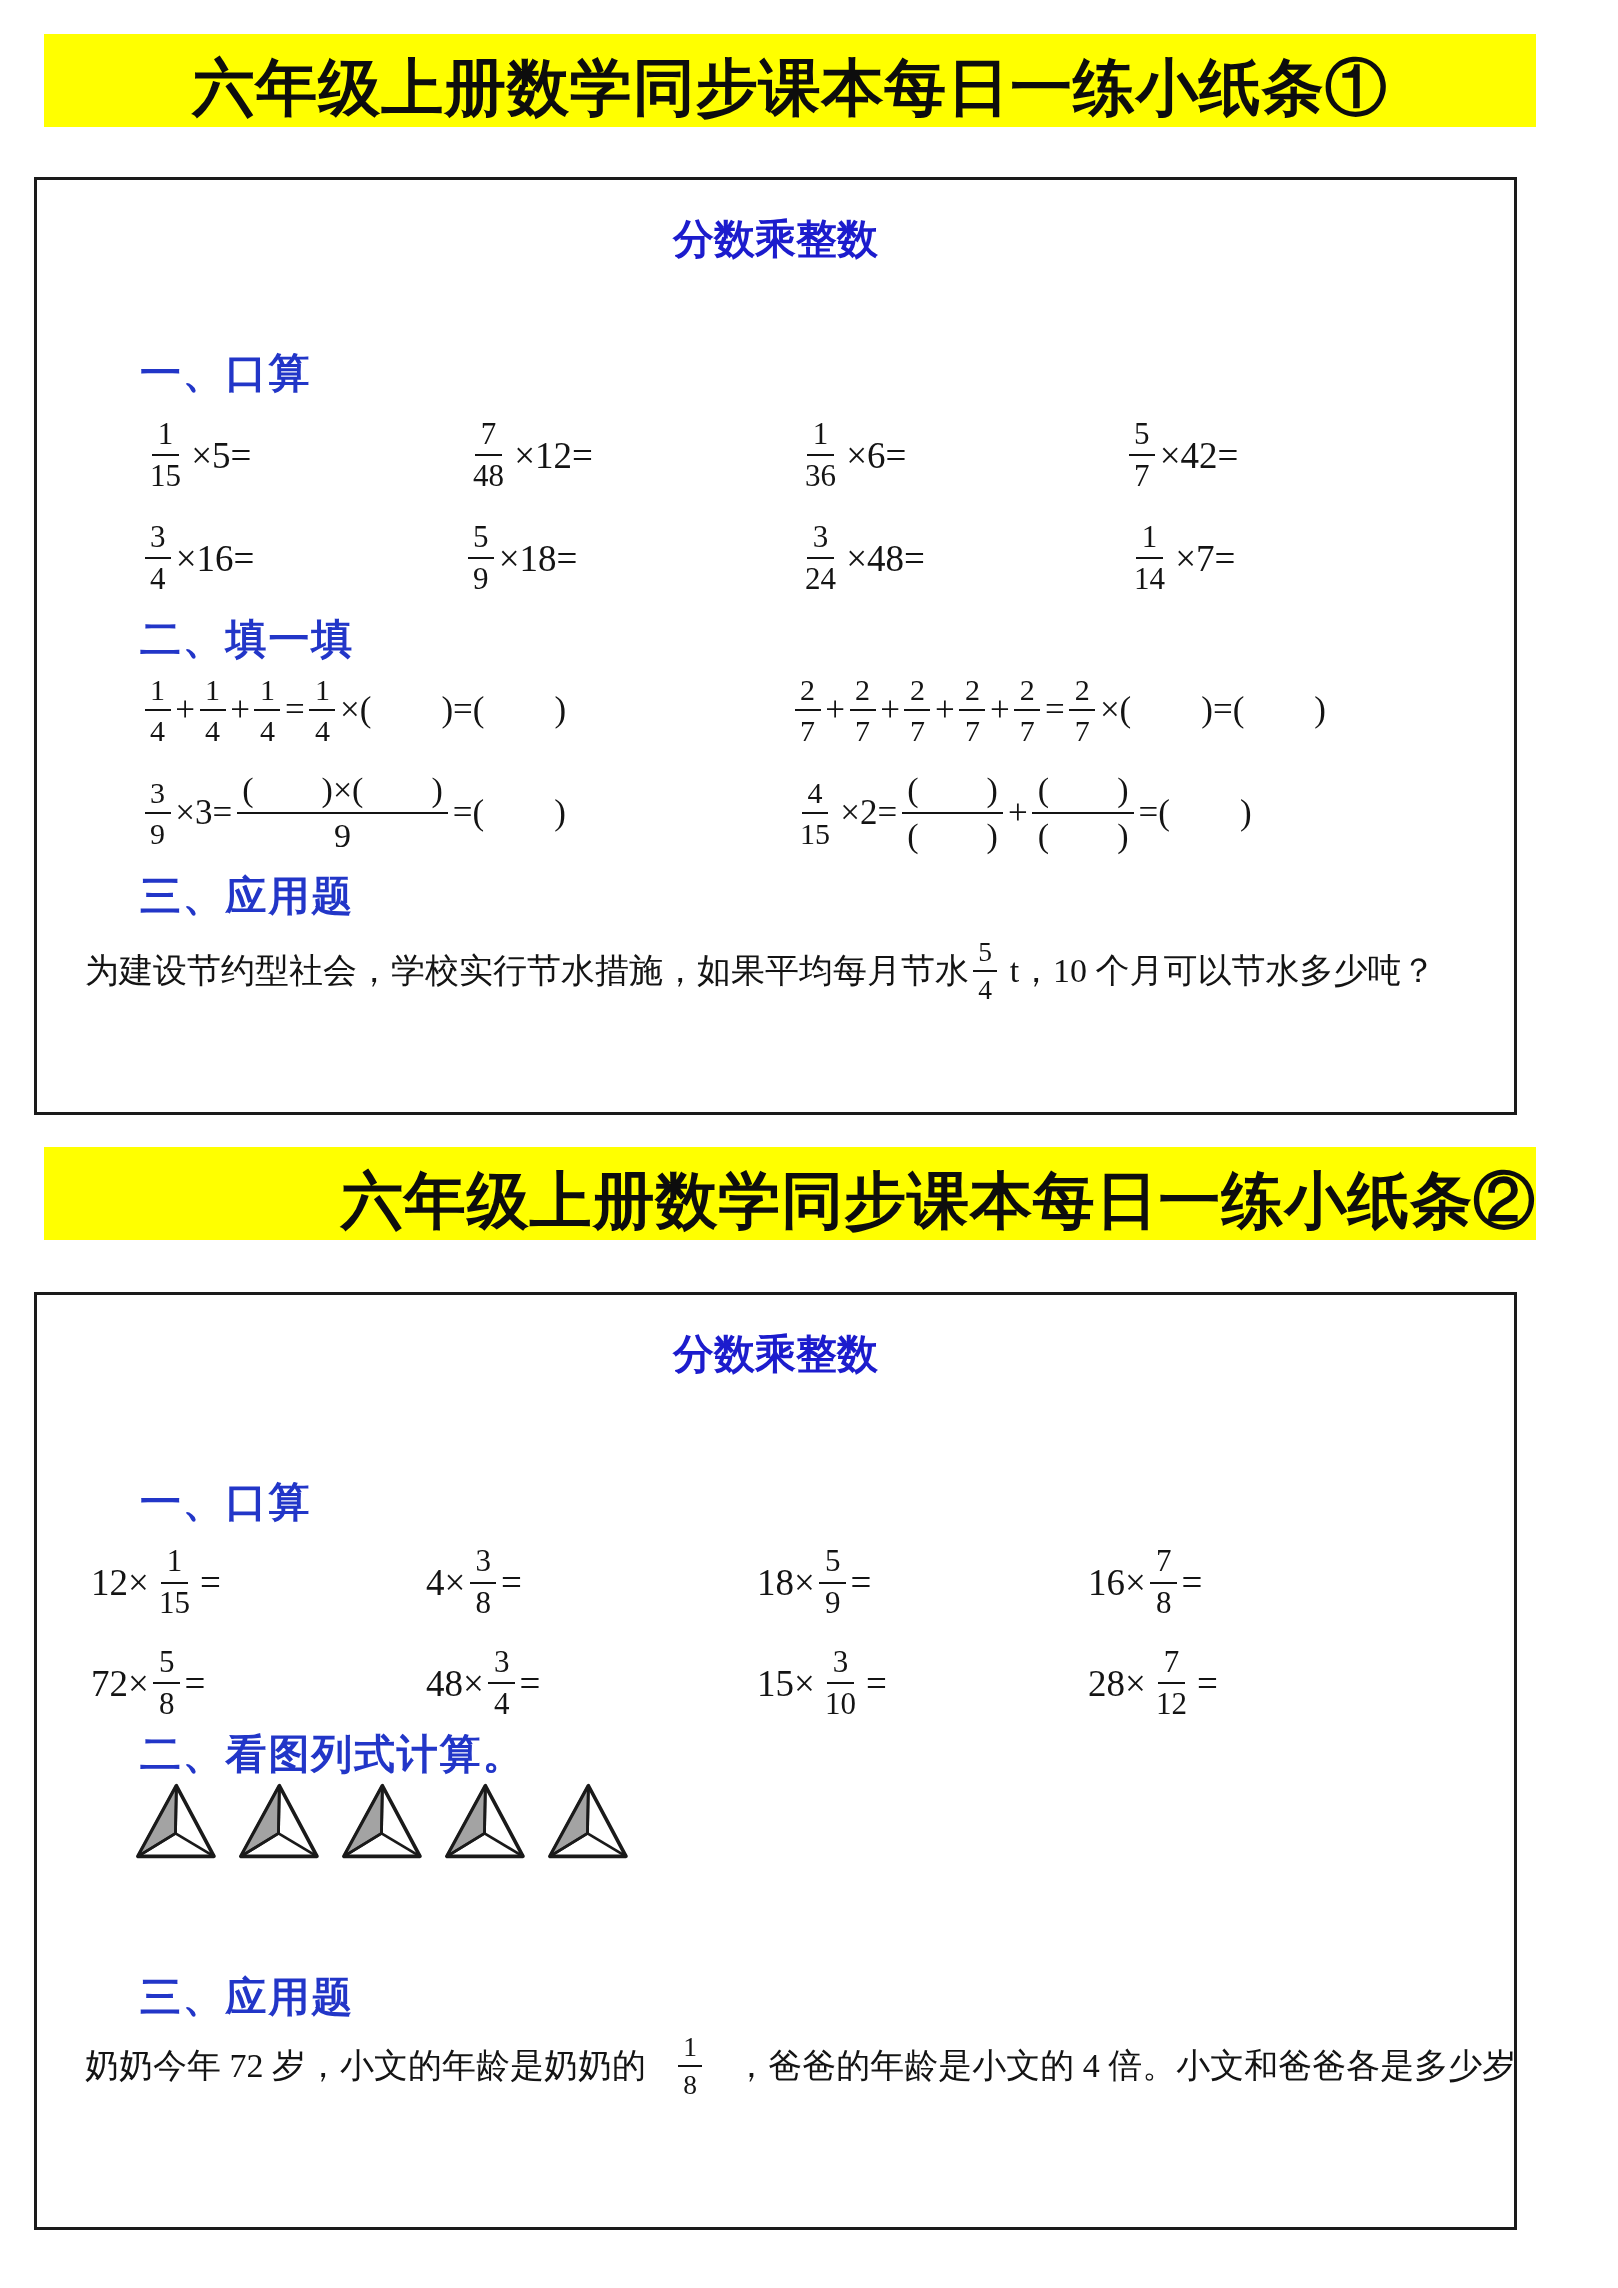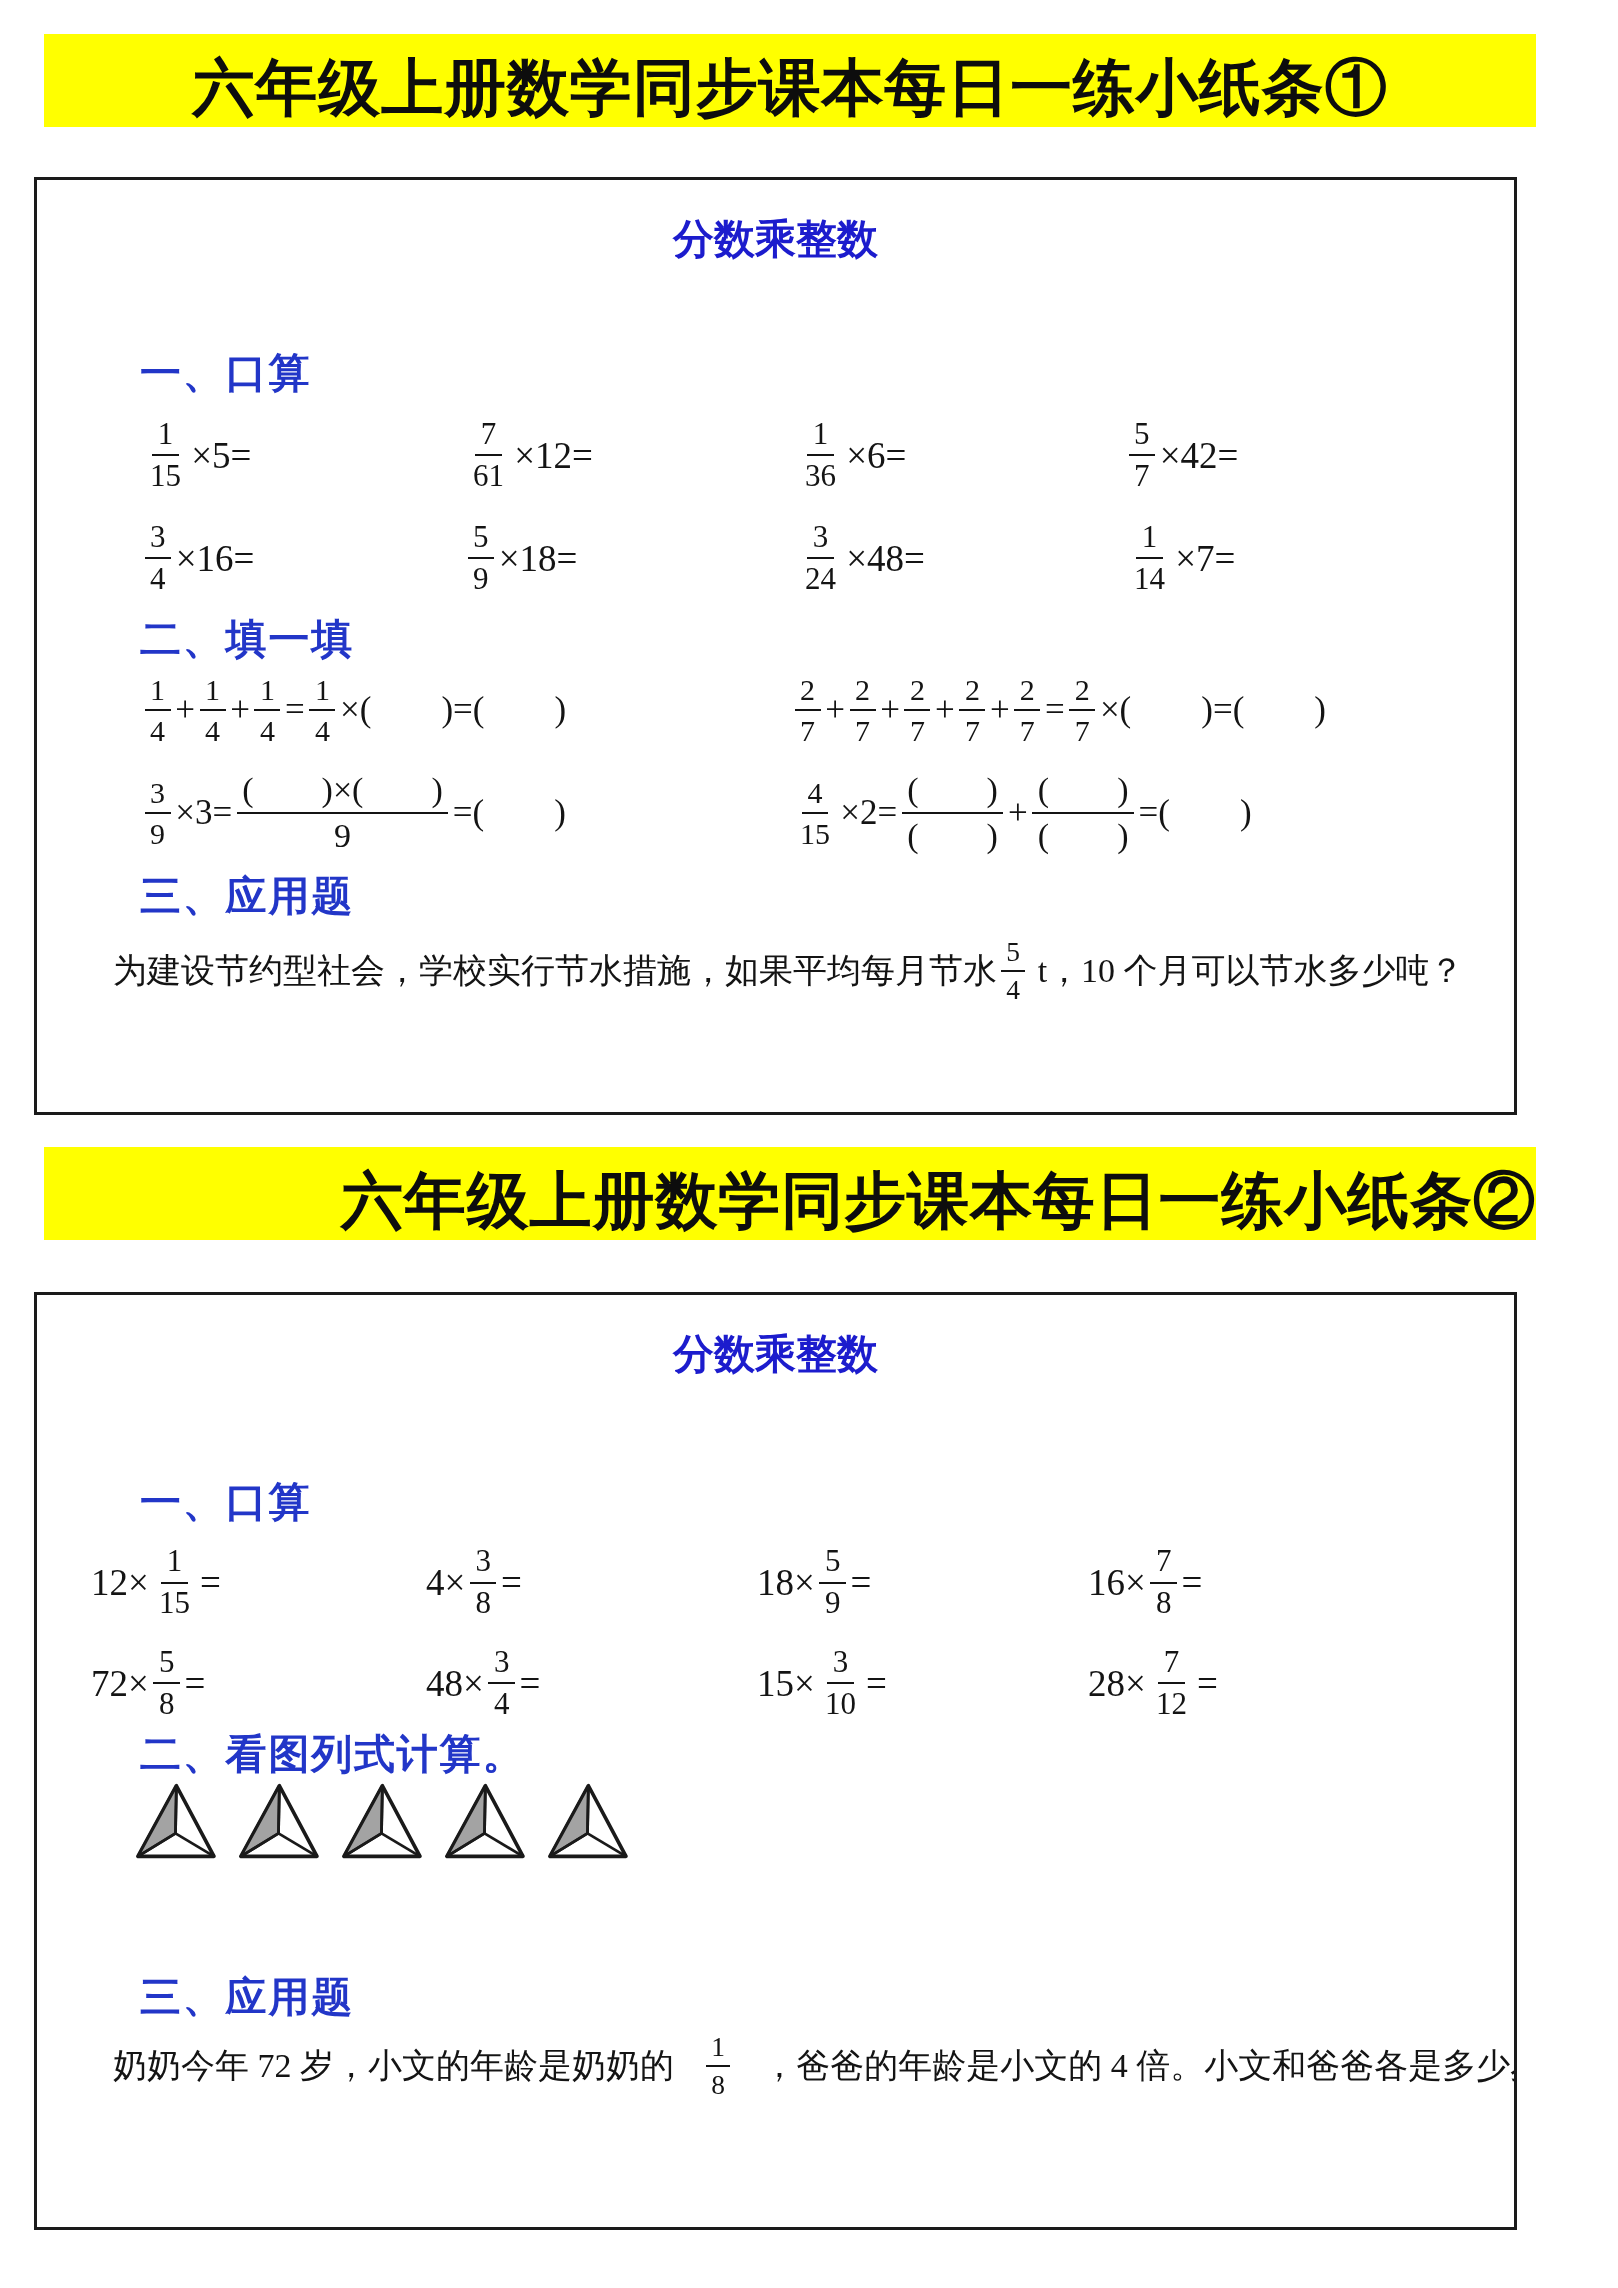--- a/index.html
+++ b/index.html
@@ -108,21 +108,21 @@
   .fill-grid.r1{margin-top:11px;height:84px;}
   .fill-grid.r1 .mrow{font-size:35px;}
   .fill-grid.r1 .frac{font-size:30px;}
   .fill-grid.r2{margin-top:9.2px;height:103px;}
   .fill-grid.r2 .mrow{font-size:35px;}
   .fill-grid.r2 .frac{font-size:30px;}
   .fill-grid.r2 .frac.big{font-size:34px;}
   .sec-3{margin-top:14.7px;}
   .sheet.second .sec-3{margin-top:120px;}
   .word{
-    padding-left:76px;
+    padding-left:48px;
     margin-top:11px;
     height:92px;
     font-size:34px;
   }
   .word .frac{font-size:27.5px;margin:0 3.7px;}
   .sheet.second .word{margin-top:5.5px;gap:28px;}
   
   .tri-row{
     display:flex;align-items:flex-end;
     padding-left:97px;
@@ -138,21 +138,21 @@
 <div class="banner first">
   <span>六年级上册数学同步课本每日一练小纸条①</span>
 </div>
 
 <div class="sheet first">
   <div class="sheet-title">分数乘整数</div>
 
   <div class="sec-label sec-1">一、口算</div>
   <div class="oral-grid r1">
     <div class="mrow"><span class="frac"><span class="num">1</span><span class="den">15</span></span><span>×5=</span></div>
-    <div class="mrow"><span class="frac"><span class="num">7</span><span class="den">61</span></span><span>×12=</span></div>
+    <div class="mrow"><span class="frac"><span class="num">7</span><span class="den">48</span></span><span>×12=</span></div>
     <div class="mrow"><span class="frac"><span class="num">1</span><span class="den">36</span></span><span>×6=</span></div>
     <div class="mrow"><span class="frac"><span class="num">5</span><span class="den">7</span></span><span>×42=</span></div>
   </div>
   <div class="oral-grid r2">
     <div class="mrow"><span class="frac"><span class="num">3</span><span class="den">4</span></span><span>×16=</span></div>
     <div class="mrow"><span class="frac"><span class="num">5</span><span class="den">9</span></span><span>×18=</span></div>
     <div class="mrow"><span class="frac"><span class="num">3</span><span class="den">24</span></span><span>×48=</span></div>
     <div class="mrow"><span class="frac"><span class="num">1</span><span class="den">14</span></span><span>×7=</span></div>
   </div>
 

